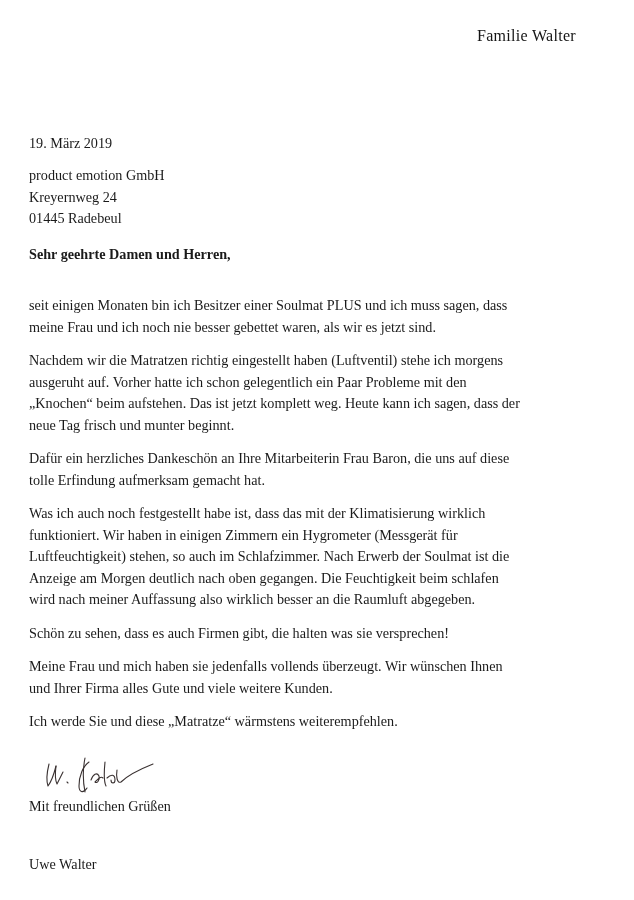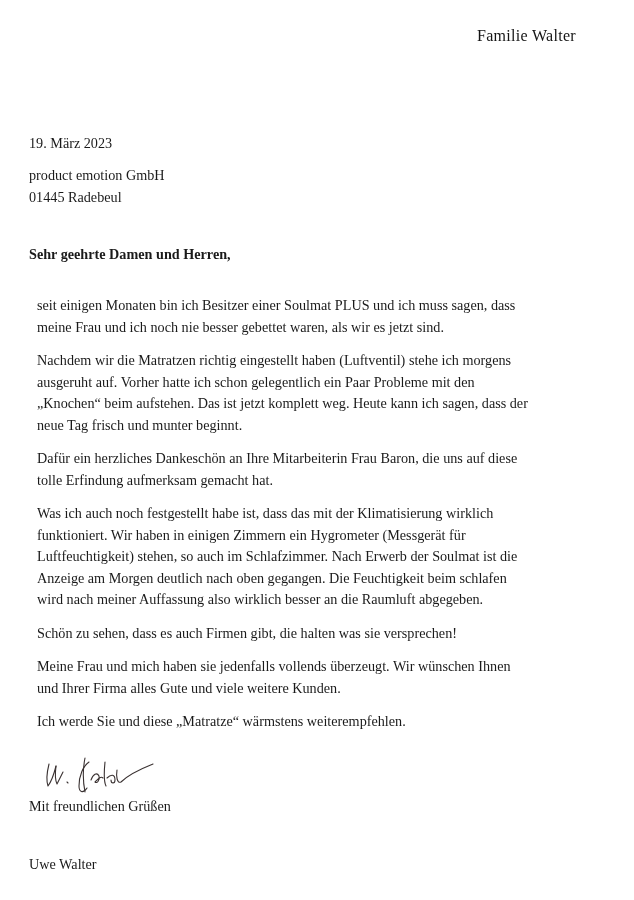--- a/index.html
+++ b/index.html
@@ -46,21 +46,20 @@
       position: absolute;
       top: 244px;
       left: 0;
       font-weight: bold;
     }
     .body-text {
       position: absolute;
       top: 295px;
       left: 0;
       width: 590px;
-      margin-left: 8px;
     }
     .body-text p {
       margin: 0 0 12px 0;
       white-space: pre-line;
     }
     .signature {
       position: absolute;
       top: 752px;
       left: 14px;
     }
@@ -74,24 +73,25 @@
       top: 854px;
       left: 0;
     }
   </style>
 </head>
 <body>
 
 <div class="letterhead">Familie Walter</div>
 
 <div class="content">
-  <div class="date">19. März 2023</div>
+  <div class="date">19. März 2019</div>
 
   <div class="address">
     <div>product emotion GmbH</div>
+    <div>Kreyernweg 24</div>
     <div>01445 Radebeul</div>
   </div>
 
   <div class="salutation">Sehr geehrte Damen und Herren,</div>
 
   <div class="body-text">
     <p>seit einigen Monaten bin ich Besitzer einer Soulmat PLUS und ich muss sagen, dass
 meine Frau und ich noch nie besser gebettet waren, als wir es jetzt sind.</p>
     <p>Nachdem wir die Matratzen richtig eingestellt haben (Luftventil) stehe ich morgens
 ausgeruht auf. Vorher hatte ich schon gelegentlich ein Paar Probleme mit den

